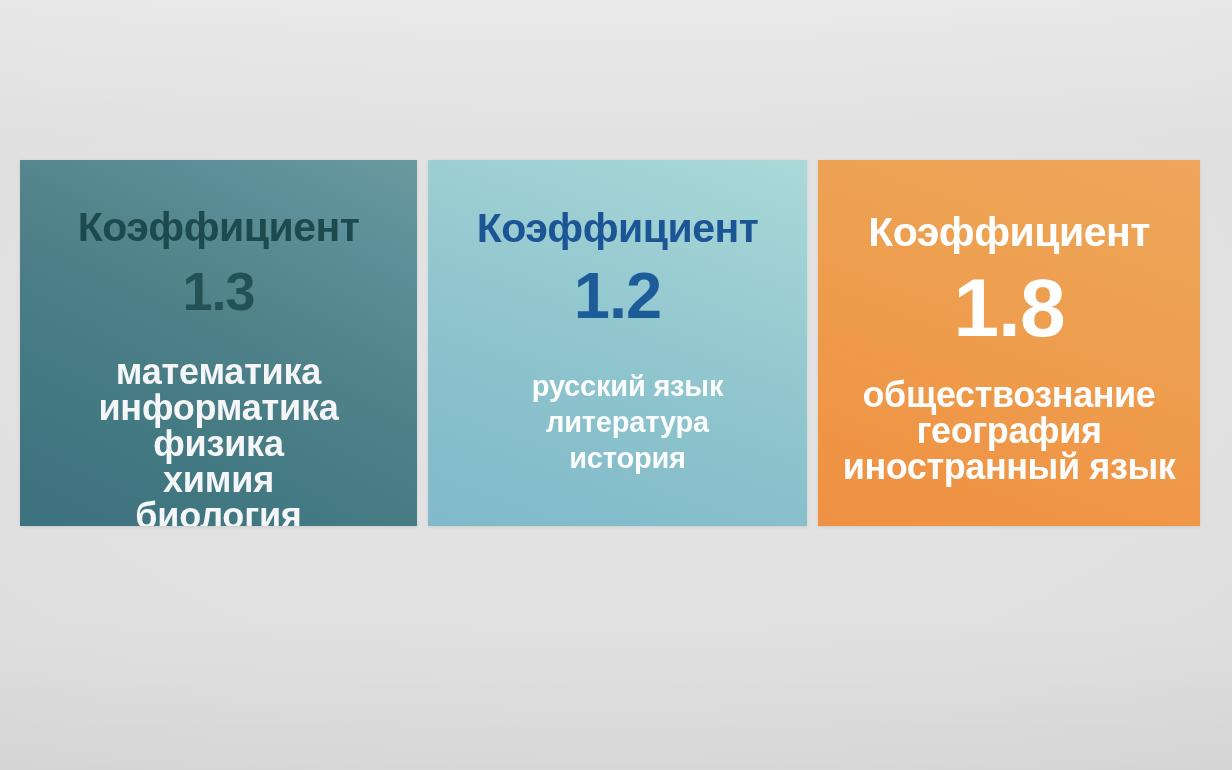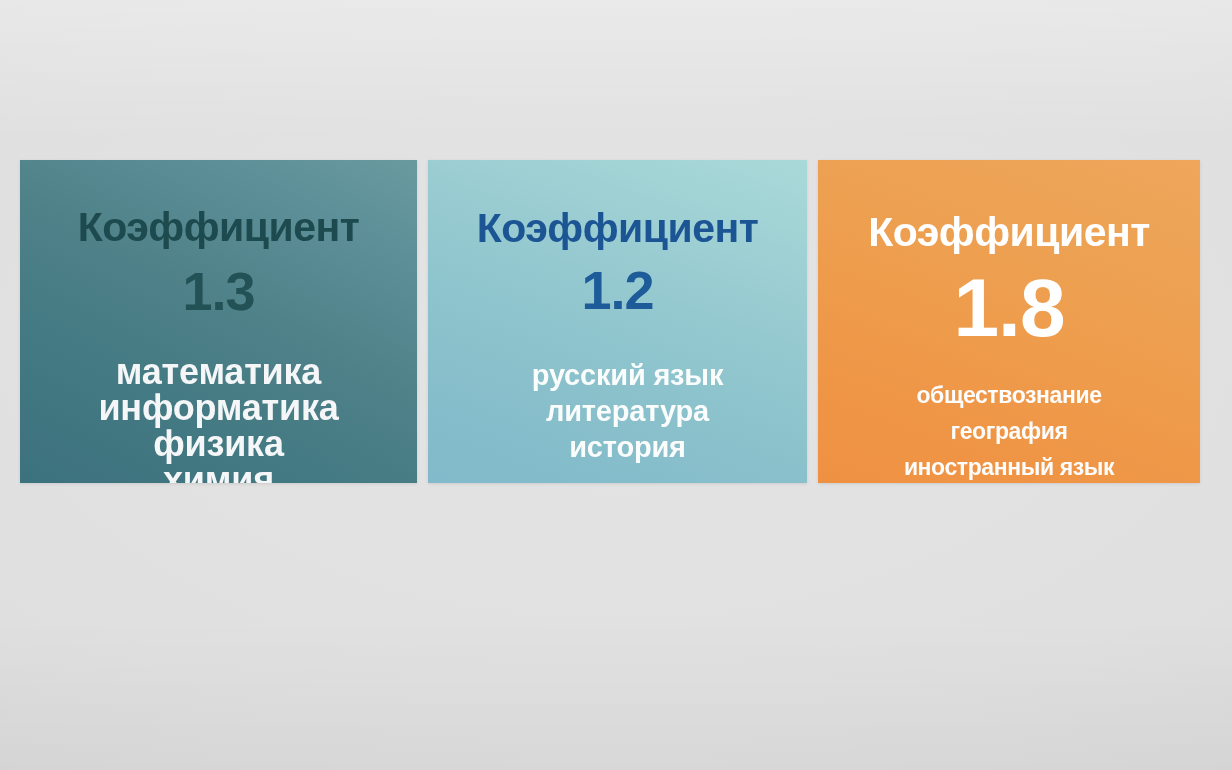--- a/index.html
+++ b/index.html
@@ -29,21 +29,21 @@
     position: absolute;
     inset: 0;
     pointer-events: none;
     background:
       linear-gradient(180deg, rgba(255,255,255,0.30) 0%, rgba(255,255,255,0) 18%, rgba(255,255,255,0) 80%, rgba(0,0,0,0.035) 100%);
   }
 
   .card {
     position: absolute;
     top: 160px;
-    height: 323px;
+    height: 366px;
     box-sizing: border-box;
     padding: 0;
     overflow: hidden;
     box-shadow: 0 1px 3px rgba(0,0,0,0.10);
   }
 
   .card .inner {
     position: relative;
     z-index: 2;
     width: 100%;
@@ -90,21 +90,21 @@
   }
   #card-2 .coef-label {
     color: #1c5594;
     font-size: 41px;
     letter-spacing: -0.5px;
     padding-top: 48px;
     line-height: 1.0;
   }
   #card-2 .coef-value {
     color: #1d5b99;
-    font-size: 54px;
+    font-size: 65px;
     line-height: 1.0;
     padding-top: 14px;
     letter-spacing: -1px;
   }
   #card-2 .subjects {
     color: #fbfdfd;
     font-size: 29px;
     line-height: 36px;
     padding-top: 40px;
     letter-spacing: -0.2px;
@@ -127,21 +127,21 @@
   }
   #card-3 .coef-value {
     color: #ffffff;
     font-size: 82px;
     line-height: 1.0;
     padding-top: 14px;
     letter-spacing: -1px;
   }
   #card-3 .subjects {
     color: #fdfdfd;
-    font-size: 23px;
+    font-size: 36px;
     line-height: 36px;
     padding-top: 28px;
     letter-spacing: -0.4px;
   }
 
   .coef-label, .coef-value, .subjects {
     font-weight: bold;
     margin: 0;
     display: block;
     white-space: pre-line;

